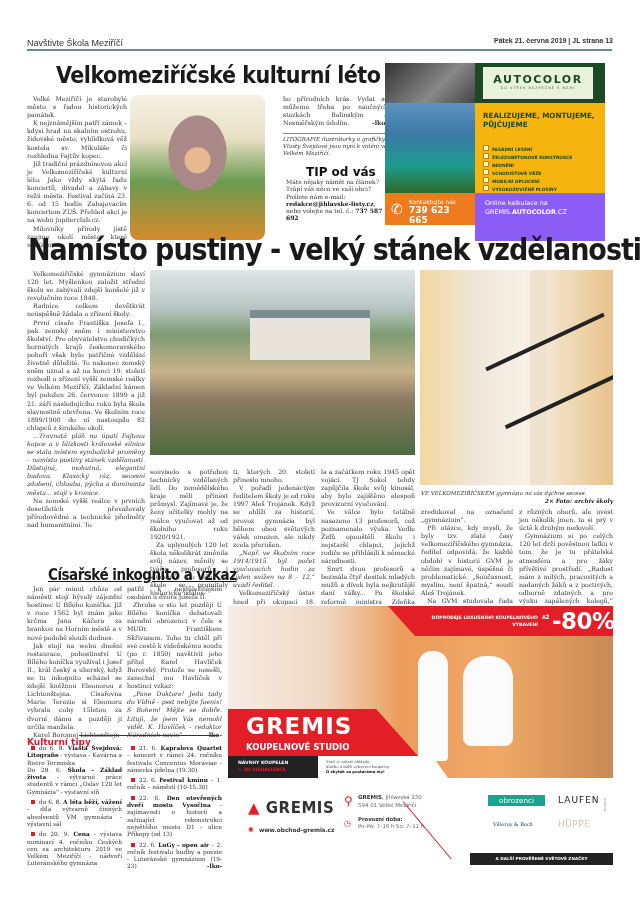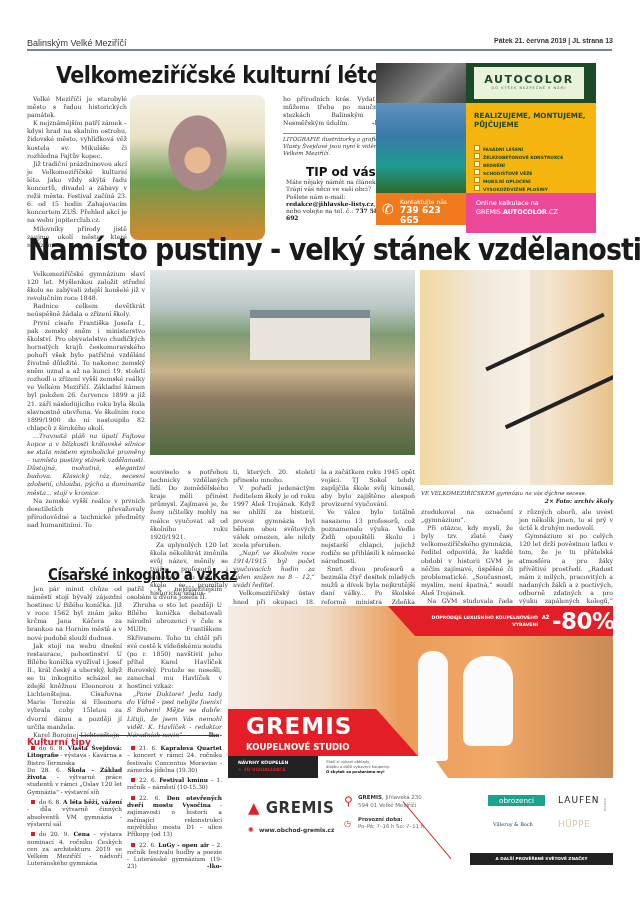--- a/index.html
+++ b/index.html
@@ -18,36 +18,36 @@
   .col b { font-weight: bold; }
   .illus { left: 130px; top: 95px; width: 135px; height: 145px; border-radius: 8px; overflow: hidden;
     background: radial-gradient(circle at 50% 45%, #e8b890 0 12%, transparent 13%),
                 radial-gradient(ellipse at 50% 40%, #a88 0 30%, transparent 31%),
                 linear-gradient(180deg, #f4f1e4 0%, #e9e0c4 30%, #6a9b50 60%, #d68a2a 100%); }
   .caption1 { left: 283px; top: 133px; width: 105px; font-style: italic; font-size: 5.6px; line-height: 7px; color: #333; border-top: 1px solid #888; padding-top: 2px; }
   .tip-h { left: 306px; top: 165px; font: bold 12px "DejaVu Sans", sans-serif; color: #111; }
   .tip-b { left: 286px; top: 178px; width: 104px; font-size: 6px; line-height: 7.3px; color: #333; }
   .tip-b b { color: #111; }
   
-  .ad1 { left: 376px; top: 63px; width: 220px; height: 162px; }
+  .ad1 { left: 385px; top: 63px; width: 220px; height: 162px; }
   .ad1 .photo1 { left: 0; top: 0; width: 90px; height: 40px; background: linear-gradient(135deg,#333,#888 60%,#444); }
   .ad1 .photo2 { left: 0; top: 40px; width: 90px; height: 90px; background: linear-gradient(180deg,#5f93c0 0%,#3a7aa8 35%,#1e9b8e 70%,#2d6a2a 100%); }
   .ad1 .logo-box { left: 90px; top: 0; width: 130px; height: 40px; background: #1d4a26; }
   .ad1 .logo-inner { left: 8px; top: 4px; width: 110px; height: 32px; background: #e9f3dc; text-align: center; }
   .ad1 .logo-txt { font: bold 11px "DejaVu Sans", sans-serif; color: #1d4a26; letter-spacing: 1.5px; margin-top: 6px; }
   .ad1 .logo-sub { font: 3.5px "DejaVu Sans", sans-serif; color: #4b6b3a; letter-spacing: 1px; }
   .ad1 .yellow { left: 90px; top: 40px; width: 130px; height: 90px; background: #f6b50e; padding: 8px 8px; }
   .ad1 .yellow h3 { font: bold 7.2px "DejaVu Sans", sans-serif; color: #1d4a26; line-height: 9px; margin-bottom: 16px; }
   .ad1 .yellow li { list-style: none; font: bold 4.4px "DejaVu Sans", sans-serif; color: #1d4a26; line-height: 7.4px; }
   .ad1 .yellow li::before { content: ""; display: inline-block; width: 4px; height: 4px; background: #fff6cc; border: 0.6px solid #b08a0a; margin-right: 3px; vertical-align: -0.5px; }
   .ad1 .orange { left: 0; top: 130px; width: 90px; height: 32px; background: #f07a1e; color: #fff; padding: 5px 6px 0 24px; }
   .ad1 .orange .ph { position: absolute; left: 6px; top: 8px; font-size: 14px; }
   .ad1 .orange .l1 { font: 6px "DejaVu Sans", sans-serif; }
   .ad1 .orange .l2 { font: bold 9px "DejaVu Sans", sans-serif; }
-  .ad1 .green { left: 90px; top: 130px; width: 130px; height: 40px; background: #ec4899; color: #fff; padding: 6px 10px; font: 6.4px "DejaVu Sans", sans-serif; line-height: 9px; }
+  .ad1 .green { left: 90px; top: 130px; width: 130px; height: 48px; background: #8b5cf6; color: #fff; padding: 6px 10px; font: 6.4px "DejaVu Sans", sans-serif; line-height: 9px; }
   .ad1 .green b { font-weight: bold; }
   
   .img-town { left: 150px; top: 270px; width: 265px; height: 185px;
     background: linear-gradient(180deg,#dfe6e8 0%, #b9c7c4 20%, #7f9b73 35%, #c8b28a 55%, #8d7a63 70%, #4e6a3f 100%); }
   .img-town .bldg { position:absolute; left: 100px; top: 40px; width: 120px; height: 50px; background: #e8e4dc; border-top: 8px solid #7d8b92; }
   .img-stairs { left: 420px; top: 270px; width: 193px; height: 215px;
     background: linear-gradient(90deg,#f2d8a0 0%, #efe7da 30%, #f7f1e6 55%, #e8c28a 100%); overflow: hidden; }
   .img-stairs .rail { position:absolute; left: 60px; top: 70px; width: 130px; height: 4px; background:#222; transform: rotate(-25deg); }
   .img-stairs .rail2 { position:absolute; left: 80px; top: 130px; width: 120px; height: 4px; background:#222; transform: rotate(-25deg); }
   .img-stairs .col1 { position:absolute; left: 110px; top: 0; width: 16px; height: 215px; background: #efe3cf; }
@@ -90,21 +90,21 @@
   .ad2 .hg { left: 260px; top: 189px; width: 57px; height: 11px; background: #1aa38f; color: #fff; font: 7.2px "DejaVu Sans", sans-serif; text-align: center; line-height: 11px; }
   .ad2 .laufen { left: 330px; top: 189px; font: 9px "DejaVu Sans", sans-serif; color: #222; letter-spacing: 1px; }
   .ad2 .vb { left: 265px; top: 215px; font: 5px "DejaVu Serif", serif; color: #1e3a6a; text-align: center; }
   .ad2 .huppe { left: 330px; top: 213px; font: 9px "DejaVu Sans", sans-serif; color: #d9c3a8; letter-spacing: 0.5px; }
   .ad2 .brandbar { left: 242px; top: 247px; width: 143px; height: 12px; background: #222; color: #fff; font: bold 4.2px "DejaVu Sans", sans-serif; text-align: center; line-height: 12px; }
   .ad2 .inzerce { left: 375px; top: 192px; font: 3.5px "DejaVu Sans", sans-serif; color: #999; writing-mode: vertical-rl; transform: rotate(180deg); }
 </style>
 </head>
 <body>
 
-<div class="abs hdr-left">Balinským Velké Meziříčí</div>
+<div class="abs hdr-left">Navštivte Škola Meziříčí</div>
 <div class="abs hdr-right">Pátek 21. června 2019 | JL strana 13</div>
 <div class="abs hdr-rule"></div>
 
 <h1 class="abs h1a">Velkomeziříčské kulturní léto</h1>
 <div class="abs col" style="left:27px;top:95px;width:100px;">
   <p>Velké Meziříčí je starobylé město s řadou historických památek.</p>
   <p>K nejznámějším patří zámek – kdysi hrad na skalním ostrohu, židovské město, vyhlídková věž kostela sv. Mikuláše či rozhledna Fajtův kopec.</p>
   <p>Již tradiční prázdninovou akcí je Velkomeziříčské kulturní léto. Jako vždy skýtá řadu koncertů, divadel a zábavy v režii města. Festival začíná 23. 6. od 15 hodin Zahajovacím koncertem ZUŠ. Přehled akcí je na webu jupiterclub.cz.</p>
   <p>Milovníky přírody jistě zaujme okolí města, které nabízí mno-</p>
 </div>

